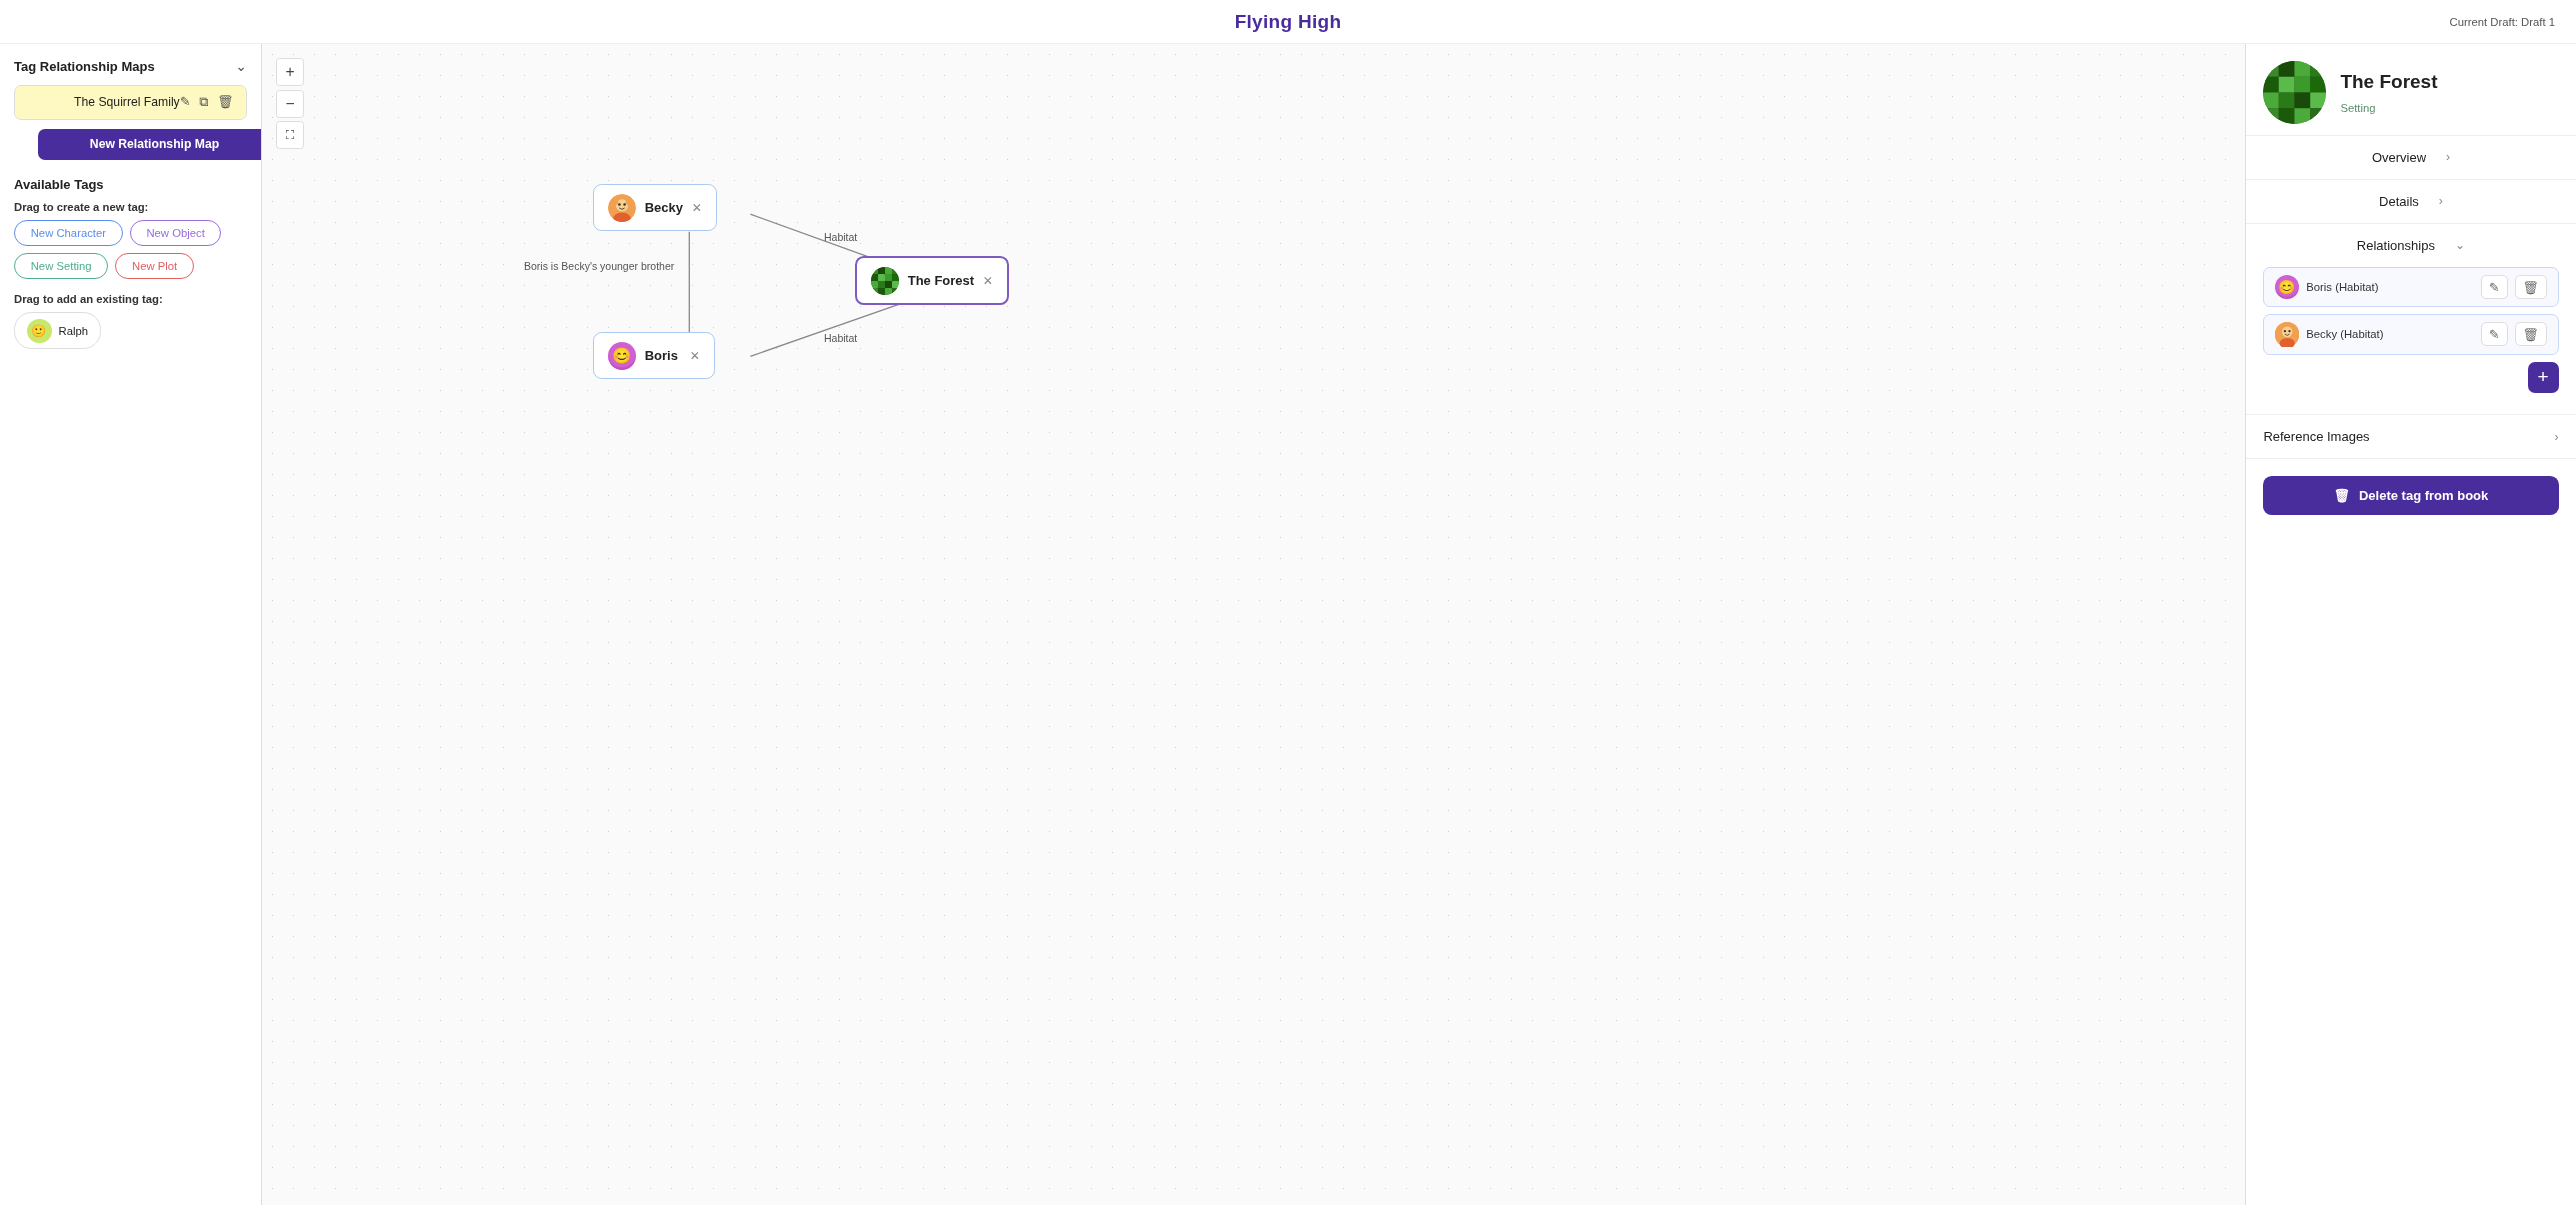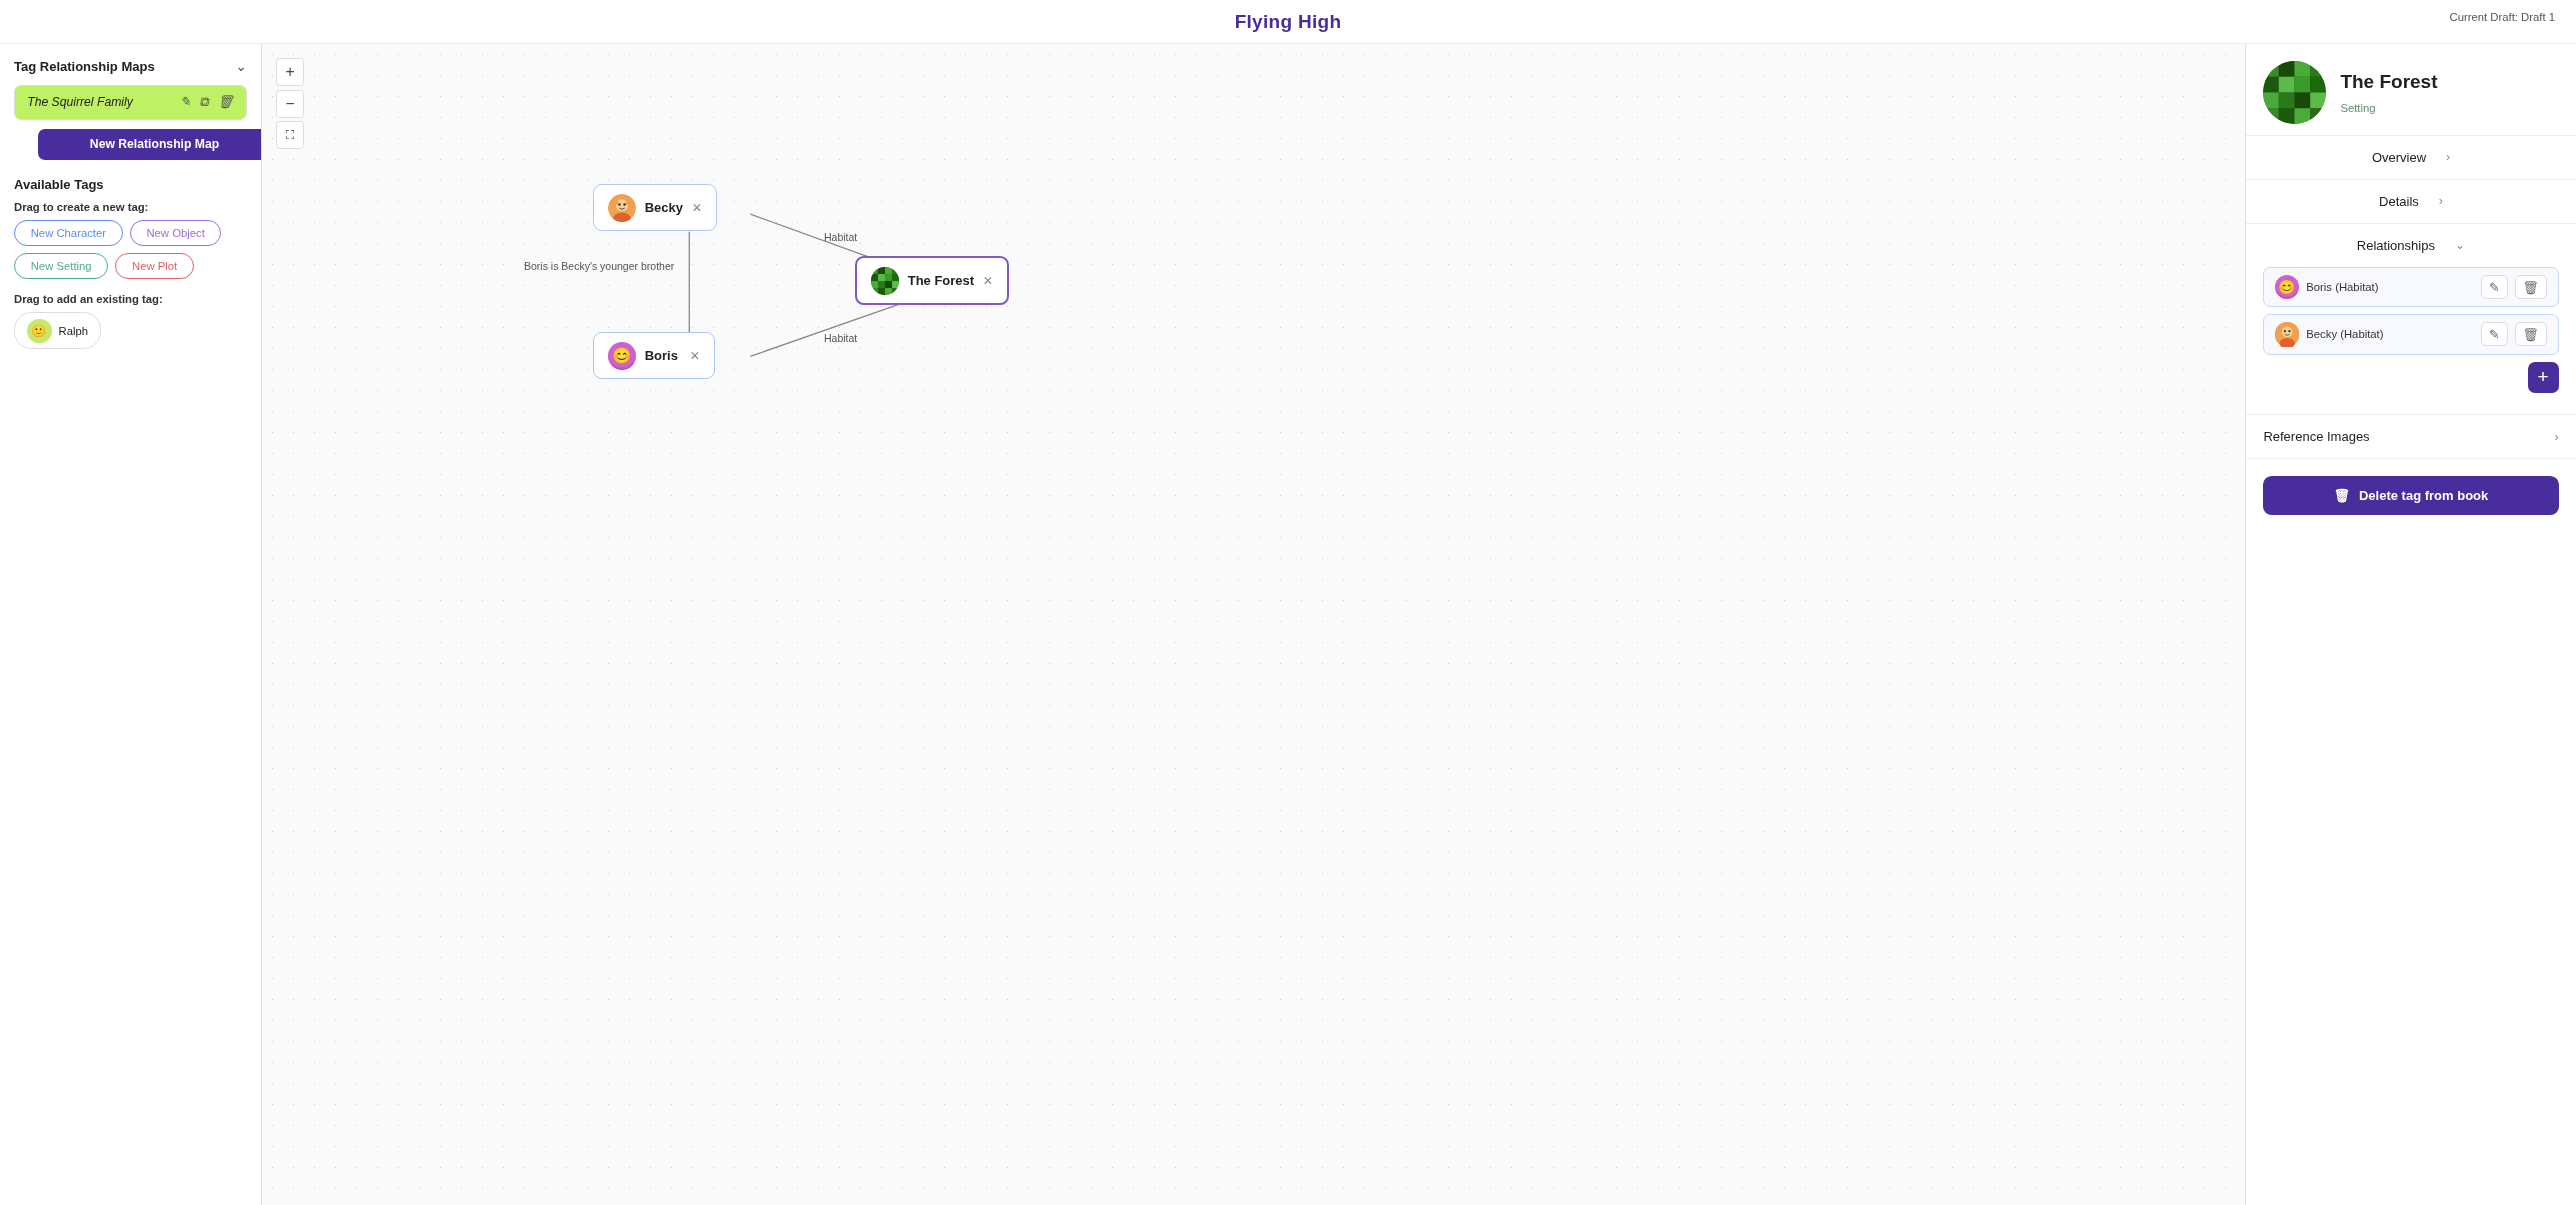--- a/index.html
+++ b/index.html
@@ -1,32 +1,32 @@
 <!DOCTYPE html>
 <html style="font-size:14px"><head>
   <meta charset="utf-8">
   <style>
     * { box-sizing: border-box; margin: 0; padding: 0; }
     body { font-family: -apple-system, BlinkMacSystemFont, 'Segoe UI', sans-serif; background: #fff; height: 100vh; overflow: hidden; display: flex; flex-direction: column; }
 
     
-    .header { display: flex; justify-content: center; padding: 10.5px 21px; border-bottom: 0.9px solid #eee; position: relative; }
+    .header { display: flex; align-items: center; justify-content: center; padding: 10.5px 21px; border-bottom: 0.9px solid #eee; position: relative; }
     .header-title { font-size: 19px; font-weight: 700; color: #4a2d9c; letter-spacing: 0.3px; }
     .header-draft { position: absolute; right: 21px; font-size: 11.3px; color: #555; }
 
     
     .main { display: flex; flex: 1; overflow: hidden; }
 
     
     .sidebar { width: 262px; border-right: 0.9px solid #ddd; padding: 14px; overflow-y: auto; flex-shrink: 0; }
     .sidebar-section-header { display: flex; align-items: center; justify-content: space-between; margin-bottom: 10.5px; }
     .sidebar-section-title { font-size: 13px; font-weight: 600; color: #222; }
     .chevron-down { font-size: 14px; color: #555; cursor: pointer; }
 
-    .tag-item { display: flex; align-items: center; justify-content: space-between; background: #bef264; border: 0.9px solid #ddd; border-radius: 7px; padding: 8.7px 12.2px; margin-bottom: 8.7px; font-style: italic; }
+    .tag-item { display: flex; align-items: center; justify-content: flex-end; background: #fef9c3; border: 0.9px solid #ddd; border-radius: 7px; padding: 8.7px 12.2px; margin-bottom: 8.7px; }
     .tag-item-label { font-size: 12.2px; font-weight: 500; color: #222; }
     .tag-item-actions { display: flex; gap: 8.7px; }
     .tag-item-actions span { cursor: pointer; color: #555; font-size: 13px; }
 
     .new-rel-btn { background: #4a2d9c; color: #fff; border: none; border-radius: 7px; padding: 8.7px 17.4px; font-size: 12.2px; font-weight: 600; cursor: pointer; width: 100%; margin-bottom: 17.4px; margin-left: 24px; }
 
     .available-tags-title { font-size: 13px; font-weight: 600; color: #222; margin-bottom: 8.7px; }
     .drag-label { font-size: 11.3px; font-weight: 600; color: #333; margin-bottom: 7px; }
 
     .tag-buttons { display: flex; flex-wrap: wrap; gap: 7px; margin-bottom: 14px; }

